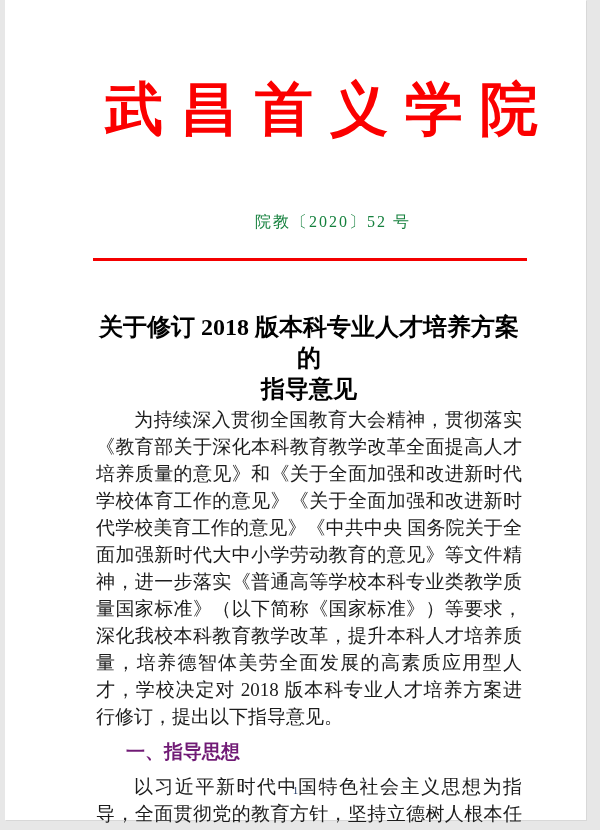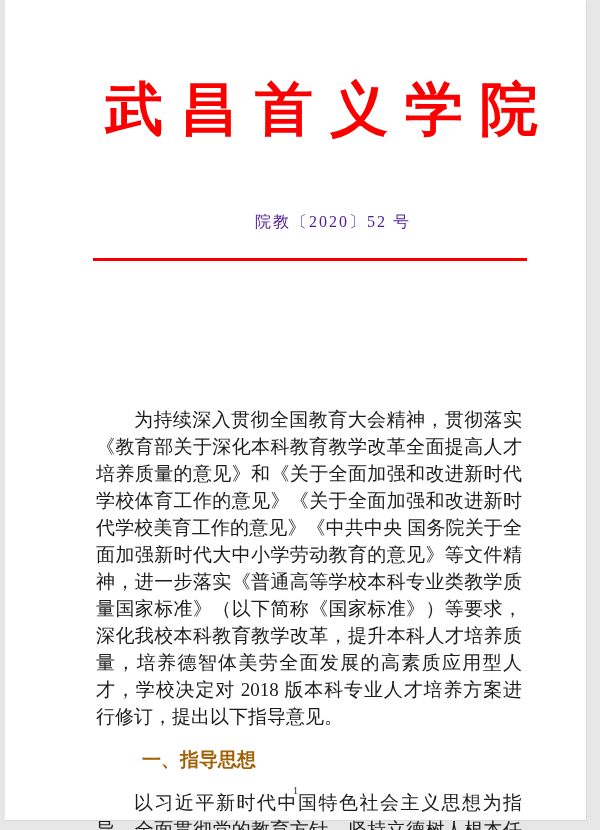--- a/index.html
+++ b/index.html
@@ -47,21 +47,21 @@
     color: #fb0000;
     line-height: 64px;
   }
   .doc-number {
     position: absolute;
     top: 212px;
     left: 24px;
     width: 100%;
     text-align: center;
     font-size: 16px;
-    color: #4c1d95;
+    color: #15803d;
     letter-spacing: 2px;
   }
   .red-divider {
     position: absolute;
     top: 258px;
     left: 5px;
     width: 434px;
     height: 3px;
     background: #f40000;
   }
@@ -85,26 +85,26 @@
     font-size: 19px;
     line-height: 27px;
     color: #1c1c1c;
     text-align: justify;
   }
   .para {
     margin: 8px;
     text-indent: 2em;
   }
   .para-heading {
-    margin: 16px;
+    margin: 0;
     text-indent: 2em;
     font-weight: bold;
     font-family: "Liberation Sans", "DejaVu Sans", sans-serif;
     font-size: 19px;
-    color: #a16207;
+    color: #701a75;
   }
   .page-number {
     position: absolute;
     bottom: 24px;
     left: 0;
     width: 100%;
     text-align: center;
     font-size: 11px;
     color: #1f3864;
   }
@@ -115,20 +115,24 @@
 <div class="canvas">
   <div class="page">
     <div class="content">
 
       <div class="org-name">武昌首义学院</div>
 
       <div class="doc-number">院教〔2020〕52 号</div>
 
       <div class="red-divider"></div>
 
+      <h1 class="doc-title">
+        <span>关于修订 2018 版本科专业人才培养方案的</span><br>
+        <span>指导意见</span>
+      </h1>
 
       <div class="body-text">
         <p class="para">为持续深入贯彻全国教育大会精神，贯彻落实《教育部关于深化本科教育教学改革全面提高人才培养质量的意见》和《关于全面加强和改进新时代学校体育工作的意见》《关于全面加强和改进新时代学校美育工作的意见》《中共中央 国务院关于全面加强新时代大中小学劳动教育的意见》等文件精神，进一步落实《普通高等学校本科专业类教学质量国家标准》（以下简称《国家标准》）等要求，深化我校本科教育教学改革，提升本科人才培养质量，培养德智体美劳全面发展的高素质应用型人才，学校决定对 2018 版本科专业人才培养方案进行修订，提出以下指导意见。</p>
         <p class="para-heading">一、指导思想</p>
         <p class="para">以习近平新时代中国特色社会主义思想为指导，全面贯彻党的教育方针，坚持立德树人根本任务，主动适应地方区域新科技、新产业、新经济发展背景下的社会需求，优化学科专业</p>
       </div>
     </div>
 
     <div class="page-number">1</div>
   </div>

